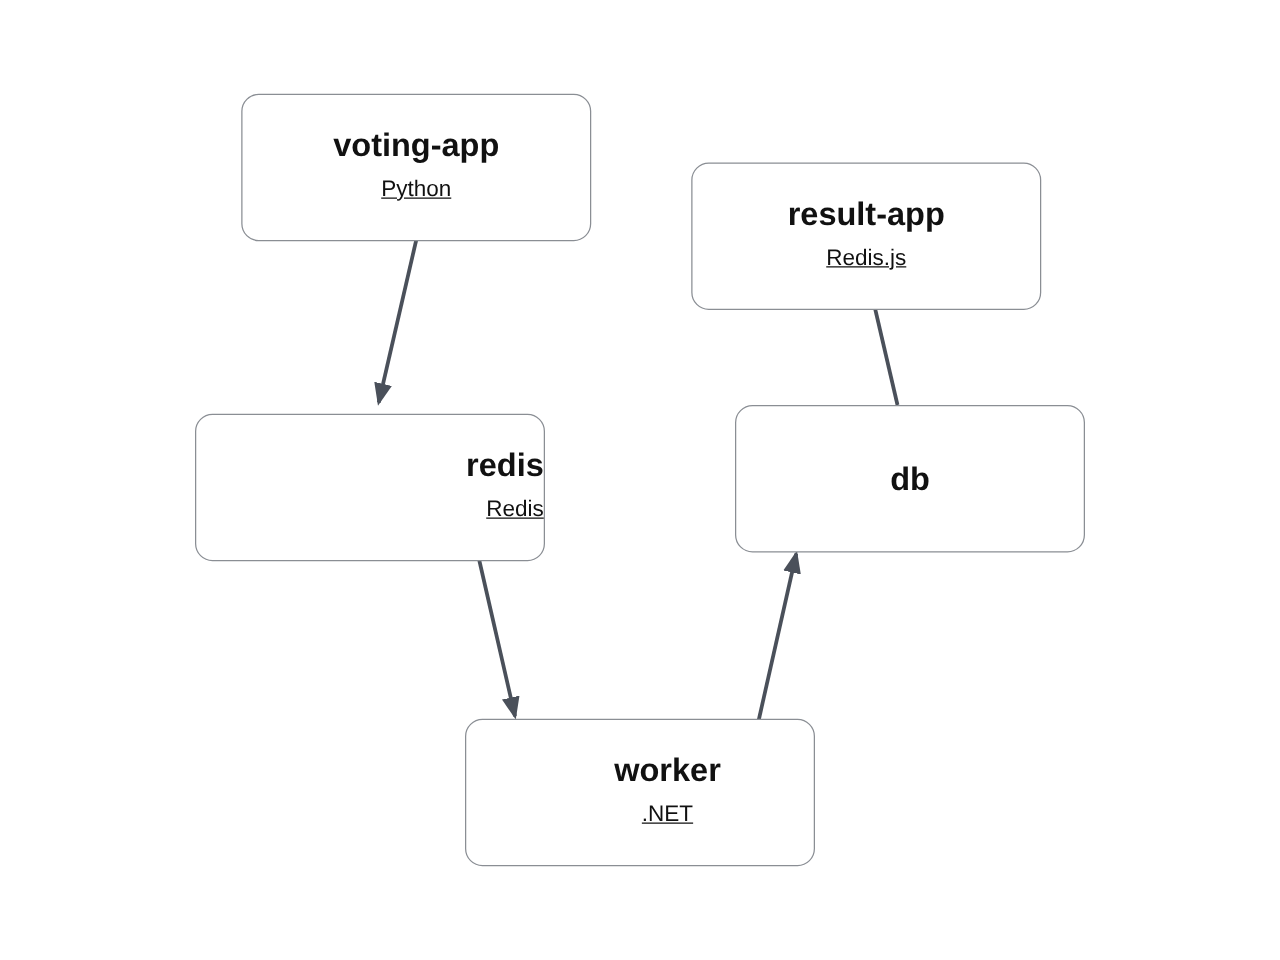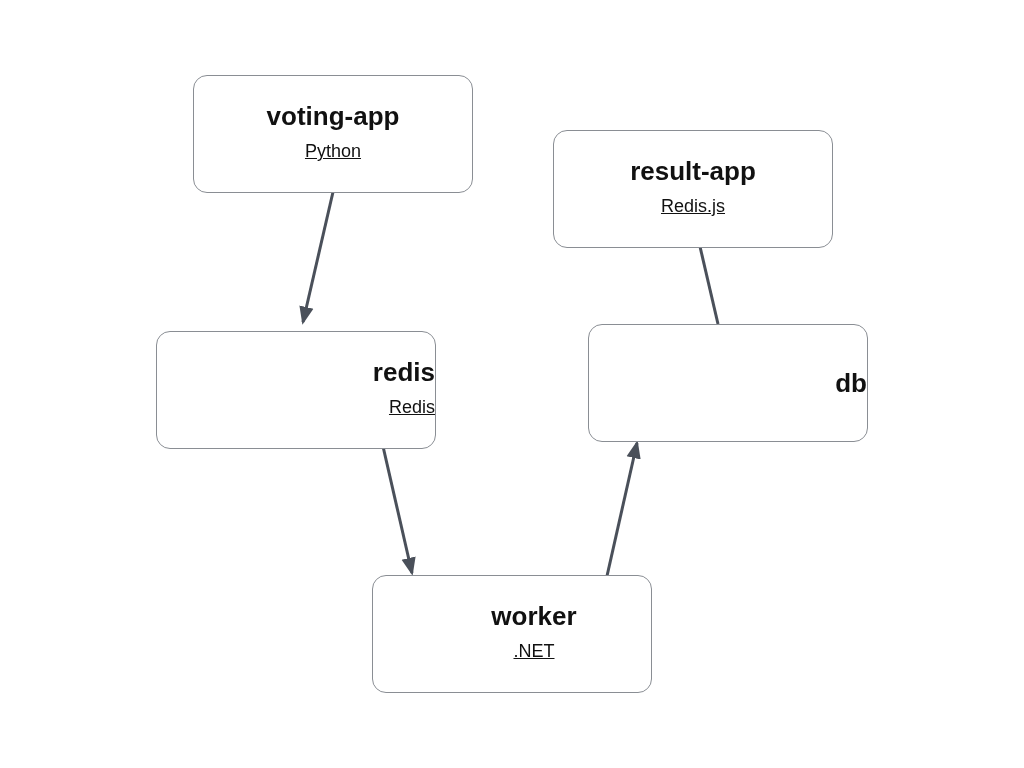--- a/index.html
+++ b/index.html
@@ -43,21 +43,21 @@
   }
   .node-subtitle {
     font-size: 18px;
     line-height: 35px;
     font-weight: normal;
     text-decoration: underline;
   }
   .node-voting-app { left: 193px; top: 75px; }
   .node-result-app { left: 553px; top: 86px; margin-top: 44px; }
   .node-redis      { left: 156px; top: 331px; align-items: flex-end; }
-  .node-db         { left: 588px; top: 324px; align-items: flex-end; }
+  .node-db         { left: 588px; top: 324px; }
   .node-worker     { left: 372px; top: 575px; padding-left: 44px; }
   .edge-line {
     stroke: #4a505a;
     stroke-width: 3;
     fill: none;
   }
 </style>
 </head>
 <body>
 

